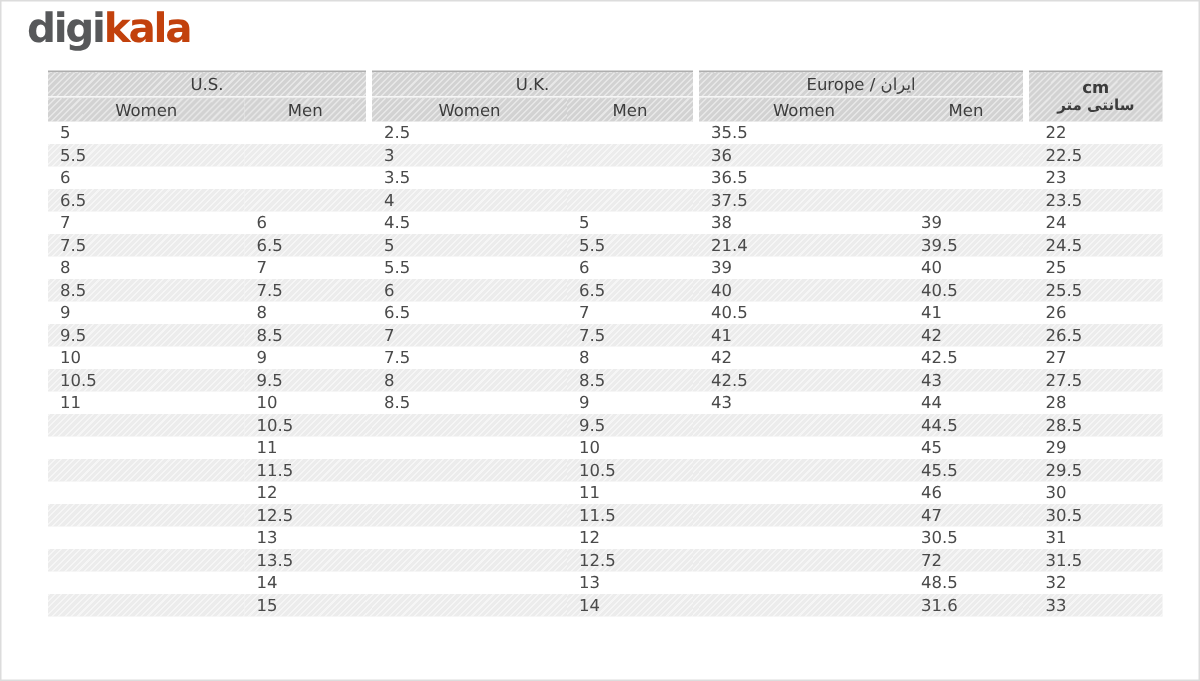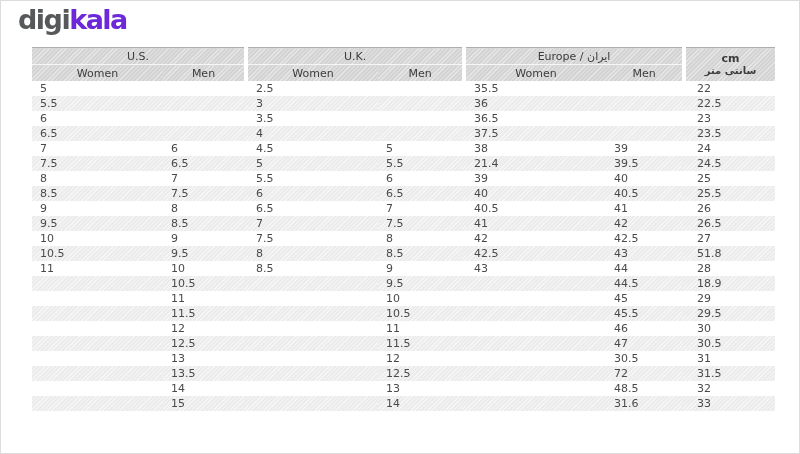--- a/index.html
+++ b/index.html
@@ -11,21 +11,21 @@
     position:relative;
     overflow:hidden;
     font-family:"DejaVu Sans", sans-serif;
   }
   .logo {
     position:absolute; left:17px; top:3px;
     font-size:27px; font-weight:bold; letter-spacing:-1.5px;
     line-height:32px;
   }
   .logo .digi { color:#57585a; }
-  .logo .kala { color:#6d28d9;margin-top:28px; }
+  .logo .kala { color:#c2410c;margin-top:28px; }
 
   table.size-table {
     position:absolute; left:31px; top:46px;
     width:743px;
     border-collapse:collapse;
     table-layout:fixed;
   }
   col.c-usw { width:131px; } col.c-usm { width:81px; }
   col.c-ukw { width:130px; } col.c-ukm { width:84px; }
   col.c-euw { width:140px; } col.c-eum { width:76px; }
@@ -244,21 +244,21 @@
       <tr>
         <td>10.5</td>
         <td>9.5</td>
         <td class="gap"></td>
         <td>8</td>
         <td>8.5</td>
         <td class="gap"></td>
         <td>42.5</td>
         <td>43</td>
         <td class="gap"></td>
-        <td class="cm-col">51.8</td>
+        <td class="cm-col">27.5</td>
       </tr>
       <tr>
         <td>11</td>
         <td>10</td>
         <td class="gap"></td>
         <td>8.5</td>
         <td>9</td>
         <td class="gap"></td>
         <td>43</td>
         <td>44</td>
@@ -268,21 +268,21 @@
       <tr>
         <td></td>
         <td>10.5</td>
         <td class="gap"></td>
         <td></td>
         <td>9.5</td>
         <td class="gap"></td>
         <td></td>
         <td>44.5</td>
         <td class="gap"></td>
-        <td class="cm-col">18.9</td>
+        <td class="cm-col">28.5</td>
       </tr>
       <tr>
         <td></td>
         <td>11</td>
         <td class="gap"></td>
         <td></td>
         <td>10</td>
         <td class="gap"></td>
         <td></td>
         <td>45</td>

